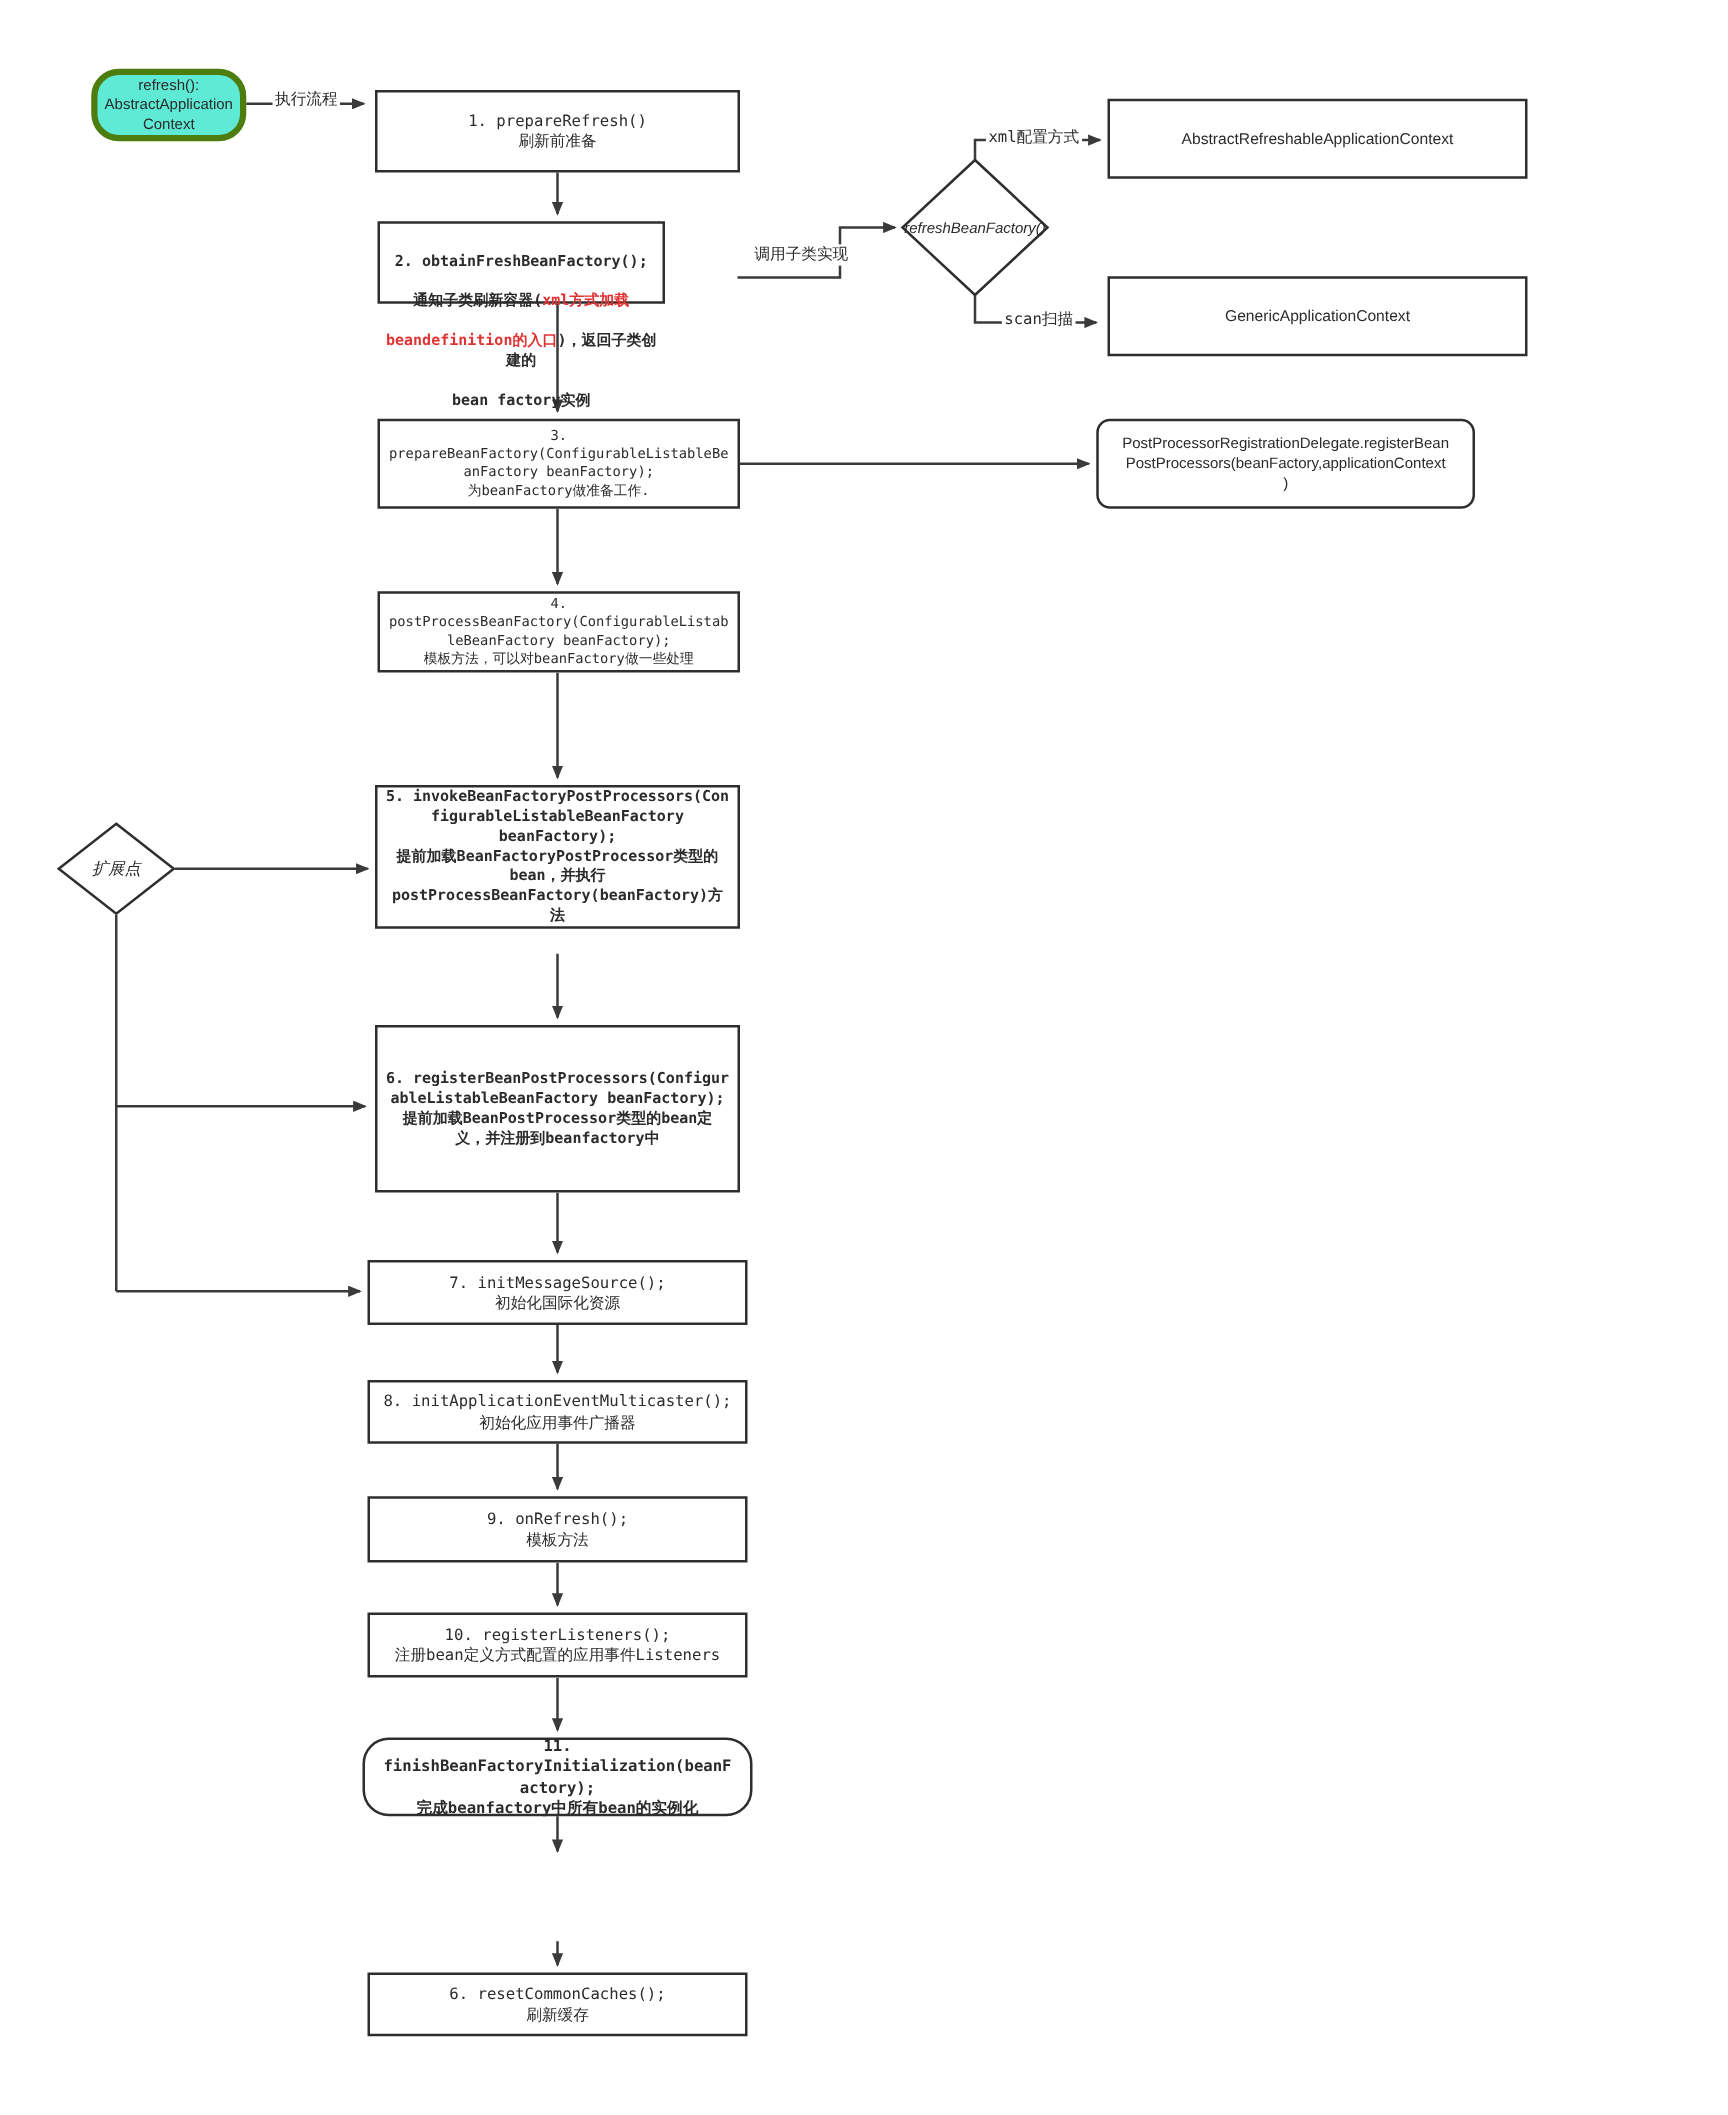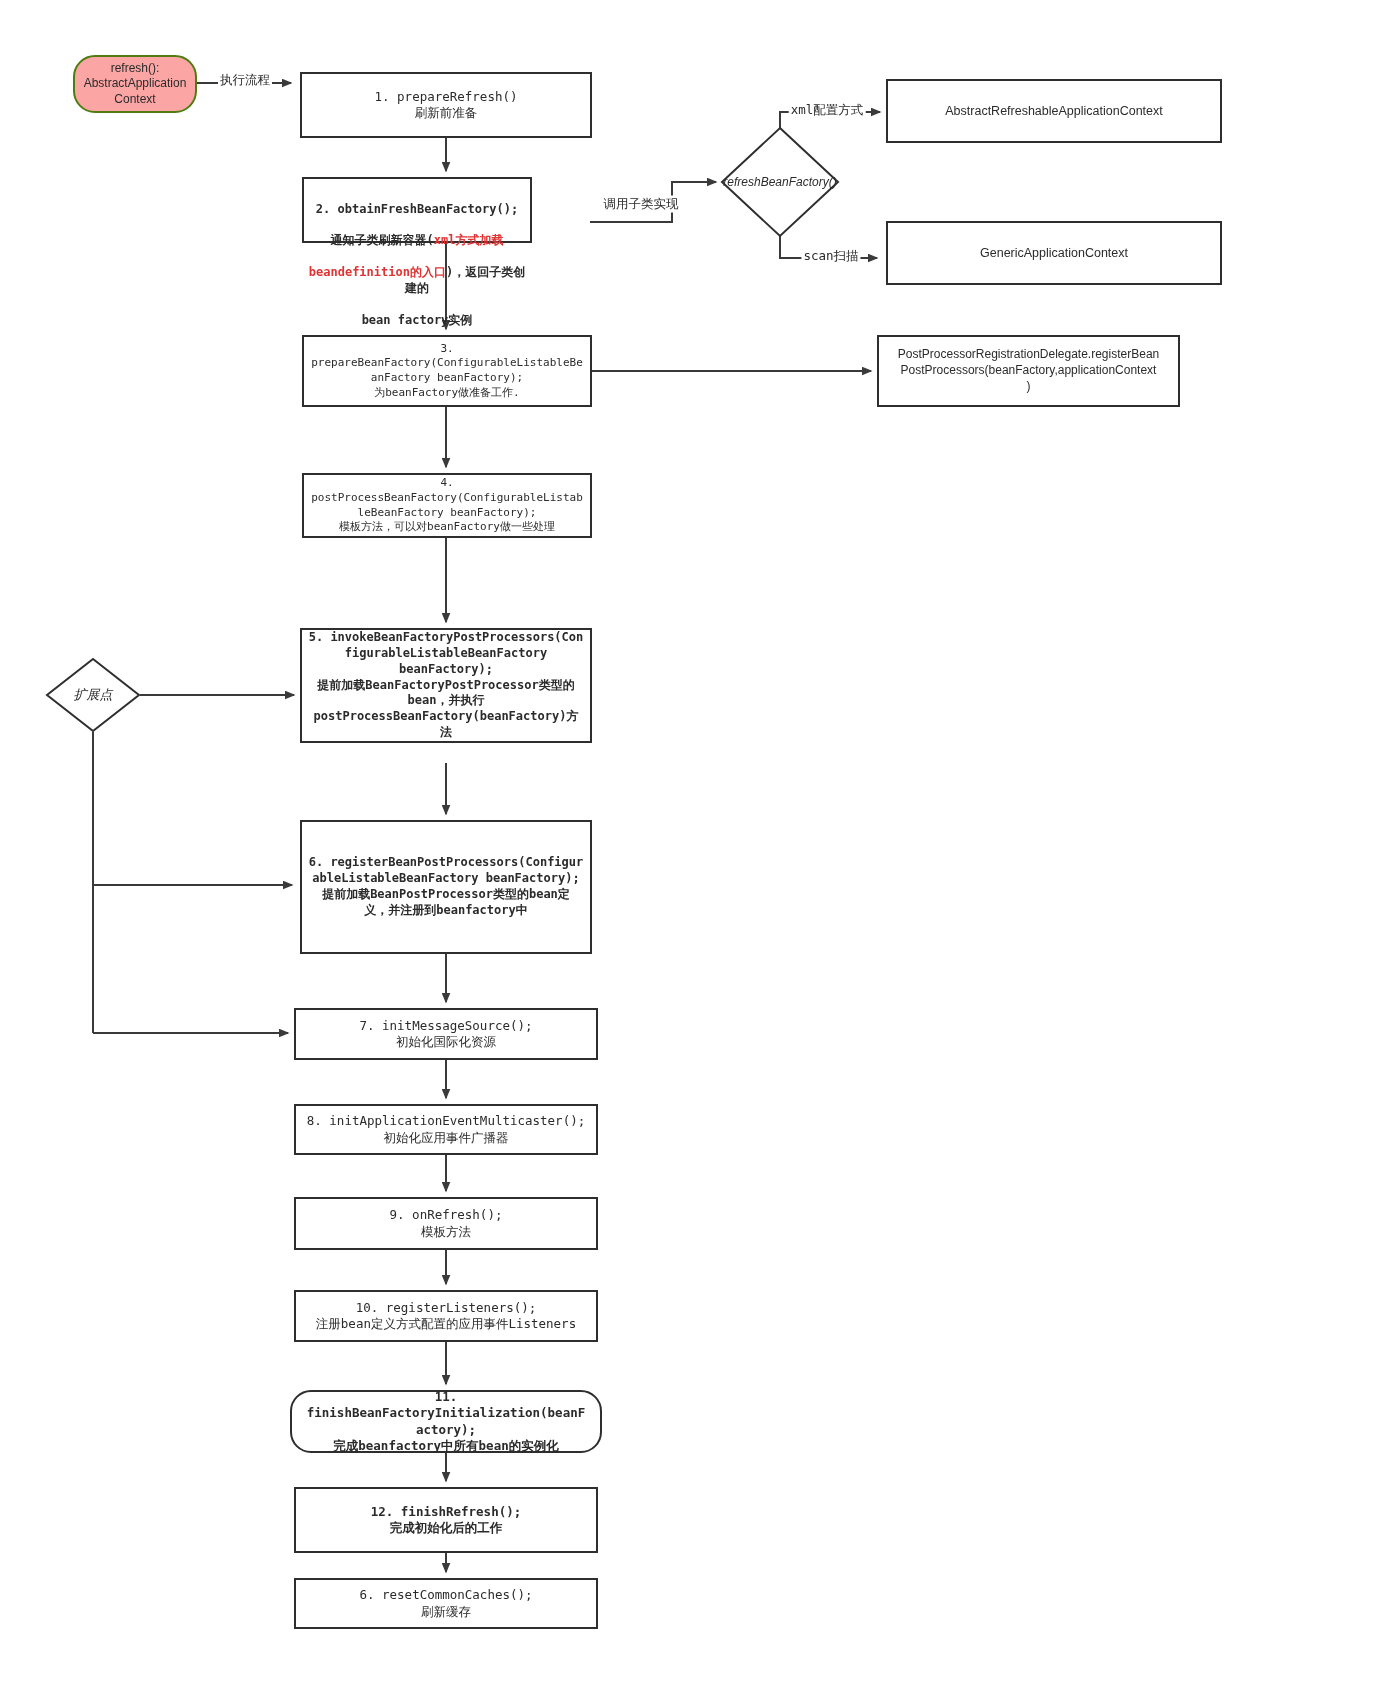--- a/index.html
+++ b/index.html
@@ -13,22 +13,22 @@
     display:flex;align-items:center;justify-content:center;text-align:center;
     white-space:pre-line;line-height:1.32;
   }
   .mono12{font-size:12.5px;}
   .mono11{font-size:11px;}
   .bold{font-weight:bold;font-size:12px;}
   .bold13{font-weight:bold;font-size:12.5px;}
   .sans{font-family:"Liberation Sans","DejaVu Sans",sans-serif;font-size:12.5px;}
   .red{color:#e03434;margin-top:44px;}
   .start-node{
-    position:absolute;box-sizing:border-box;border:2px solid #4d7c0f;border-radius:22px;
-    background:#fca5a5;display:flex;align-items:center;justify-content:center;text-align:center;
+    position:absolute;box-sizing:border-box;border:5px solid #4d7c0f;border-radius:22px;
+    background:#5eead4;display:flex;align-items:center;justify-content:center;text-align:center;
     white-space:pre-line;line-height:1.3;
   }
   .shape-label{
     position:absolute;transform:translate(-50%,-50%);text-align:center;
     font-family:"Liberation Sans","DejaVu Sans",sans-serif;
     font-style:italic;
   }
   .edge-label{
     position:absolute;transform:translate(-50%,-50%);background:#fff;padding:0 2px;
     font-size:12.5px;white-space:nowrap;
@@ -81,21 +81,21 @@
   <div class="edge-label" style="left:245px;top:80px;">执行流程</div>
   <div class="edge-label" style="left:641px;top:204px;">调用子类实现</div>
   <div class="edge-label" style="left:827px;top:110px;">xml配置方式</div>
   <div class="edge-label" style="left:831px;top:256px;">scan扫描</div>
 
   <div class="shape-label" style="left:780px;top:182px;font-size:12px;">refreshBeanFactory()</div>
   <div class="shape-label" style="left:93px;top:695px;font-size:13px;">扩展点</div>
 
   <div class="box sans" style="left:886px;top:79px;width:336px;height:64px;">AbstractRefreshableApplicationContext</div>
   <div class="box sans" style="left:886px;top:221px;width:336px;height:64px;">GenericApplicationContext</div>
-  <div class="box sans" style="left:877px;top:335px;width:303px;height:72px;font-size:12px;">PostProcessorRegistrationDelegate.registerBean
+  <div class="box sans" style="left:877px;top:335px;width:303px;height:72px;font-size:12px;border-radius:11px;">PostProcessorRegistrationDelegate.registerBean
 PostProcessors(beanFactory,applicationContext
 )</div>
 
   <div class="box mono12" style="left:300px;top:48px;width:292px;height:66px;margin-top:24px;">1. prepareRefresh()
 刷新前准备</div>
 
   <div class="box bold" style="left:302px;top:177px;width:230px;height:66px;display:block;padding-top:7px;">
     <span>2. obtainFreshBeanFactory();</span><br>
     <span>通知子类刷新容器(</span><span class="red">xml方式加载</span><br>
     <span class="red">beandefinition的入口</span><span>)，返回子类创建的</span><br>
@@ -132,19 +132,17 @@
   <div class="box mono12" style="left:294px;top:1197px;width:304px;height:53px;">9. onRefresh();
 模板方法</div>
 
   <div class="box mono12" style="left:294px;top:1290px;width:304px;height:52px;">10. registerListeners();
 注册bean定义方式配置的应用事件Listeners</div>
 
   <div class="box bold13" style="left:290px;top:1390px;width:312px;height:63px;border-radius:21px;">11. finishBeanFactoryInitialization(beanF
 actory);
 完成beanfactory中所有bean的实例化</div>
 
-  <div class="box bold13" style="left:294px;top:1487px;width:304px;height:66px;">12. finishRefresh();
-完成初始化后的工作</div>
 
   <div class="box mono12" style="left:294px;top:1578px;width:304px;height:51px;">6. resetCommonCaches();
 刷新缓存</div>
 
 </div>
 
 </body></html>

